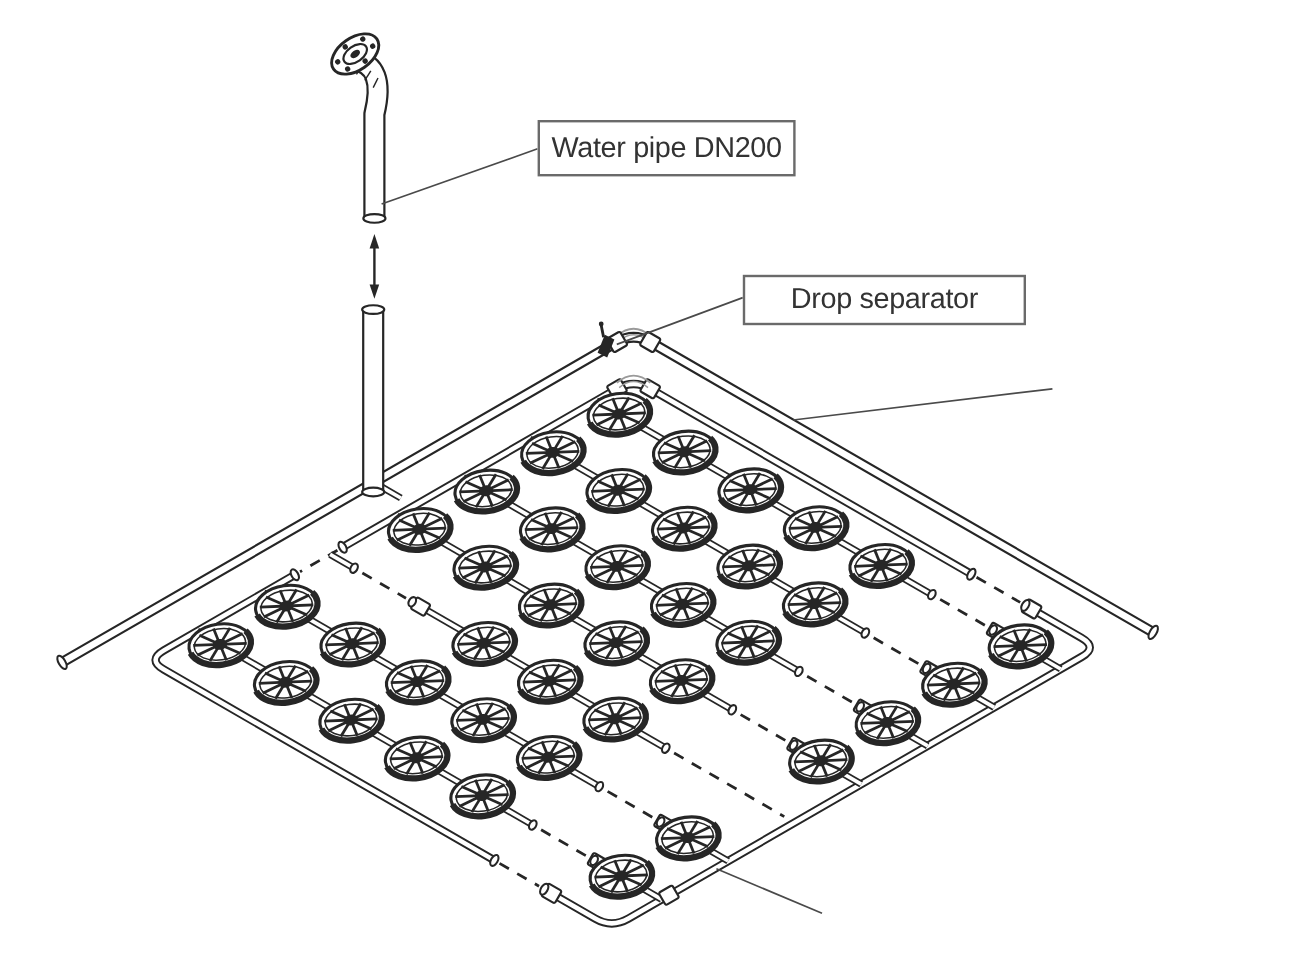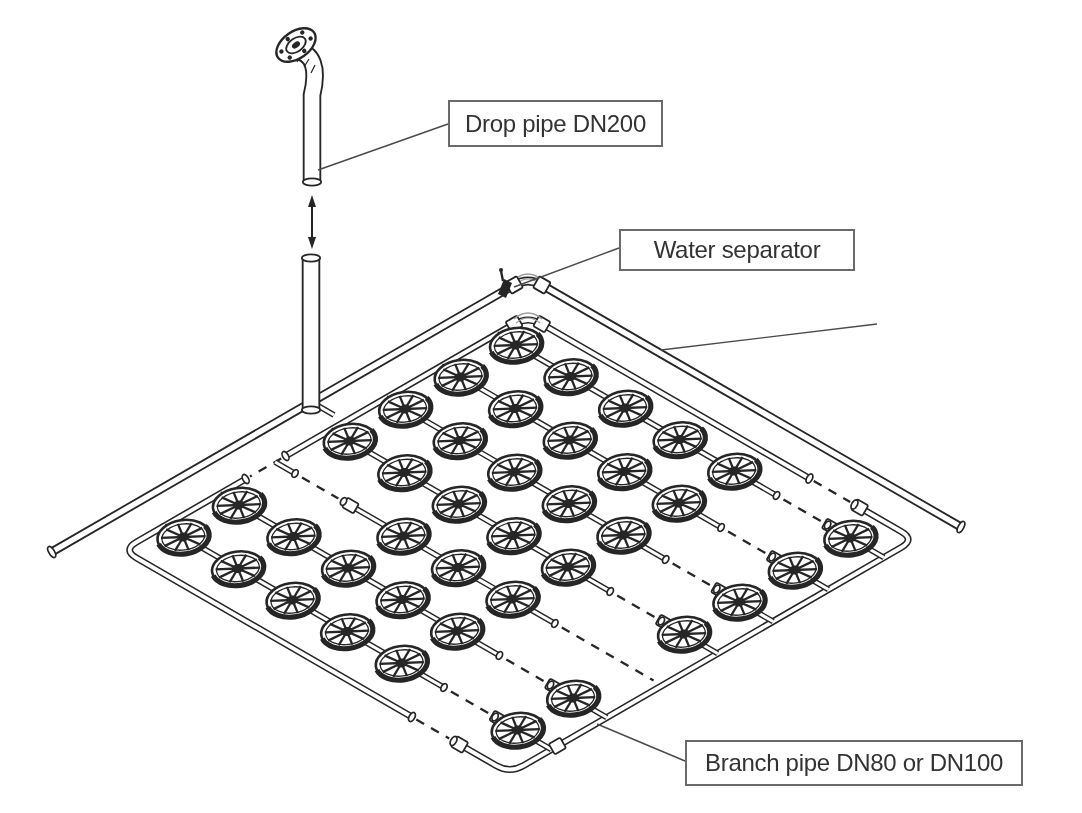--- a/index.html
+++ b/index.html
@@ -817,21 +817,18 @@
       </g>
       <g>
         <line x1="448" y1="124" x2="318" y2="170" stroke="#4a4a4a" stroke-width="1.4"></line>
         <line x1="619" y1="248" x2="514" y2="287" stroke="#4a4a4a" stroke-width="1.4"></line>
         <line x1="877" y1="324" x2="661" y2="350" stroke="#4a4a4a" stroke-width="1.4"></line>
         <line x1="685" y1="761" x2="597" y2="724" stroke="#4a4a4a" stroke-width="1.4"></line>
       </g>
     </svg>
 
   <div class="callout" id="box-drop" style="left: 448px; top: 100px; width: 215px; height: 47px;">
-    <span>Drop pipe DN200</span>
+    <span>Water pipe DN200</span>
   </div>
   <div class="callout" id="box-water" style="left: 619px; top: 229px; width: 236px; height: 42px;">
-    <span>Water separator</span>
-  </div>
-  <div class="callout" id="box-branch" style="left: 685px; top: 740px; width: 338px; height: 46px;">
-    <span>Branch pipe DN80 or DN100</span>
+    <span>Drop separator</span>
   </div>
 </div>
 
 </body></html>

